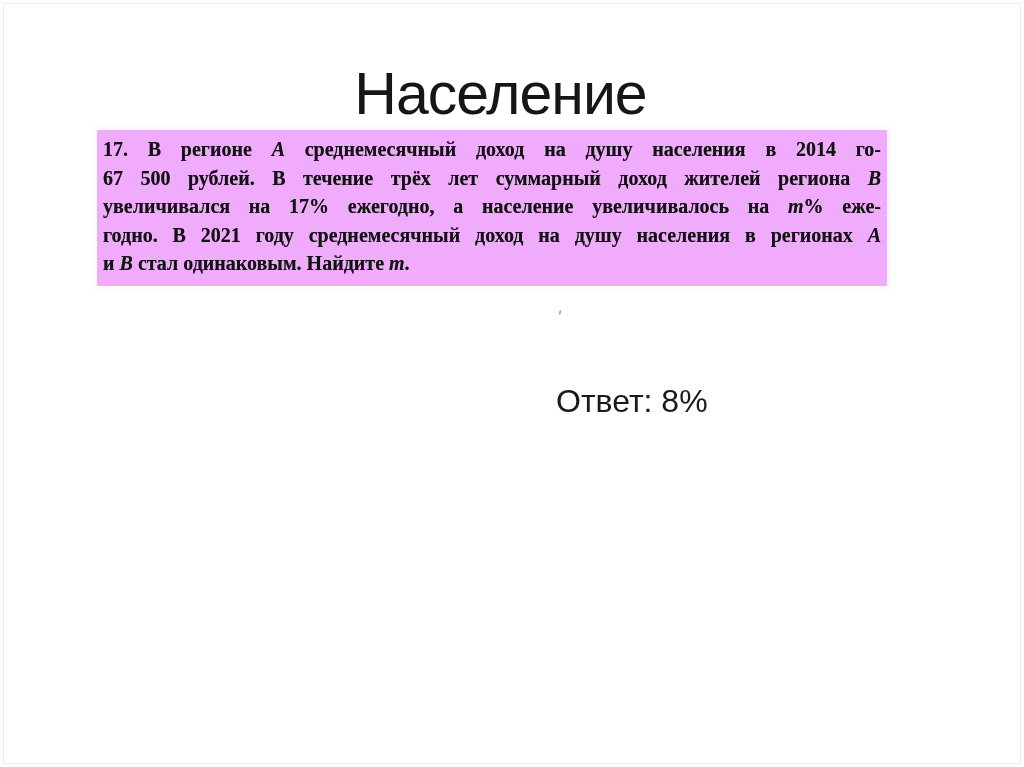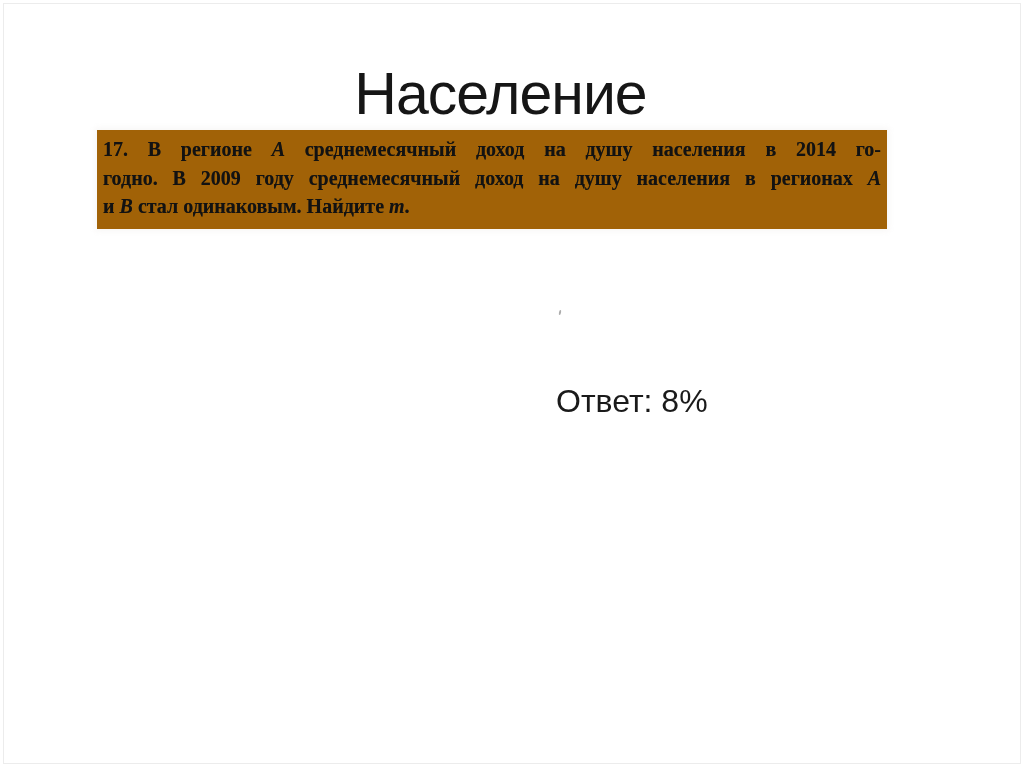--- a/index.html
+++ b/index.html
@@ -30,21 +30,21 @@
     font-weight: 400;
     letter-spacing: -1px;
     color: #161616;
   }
   .problem-scan {
     position: absolute;
     left: 97px;
     top: 130px;
     width: 790px;
     padding: 5px 0 8px 0;
-    background: #a16207;
+    background: #f0abfc;
     box-shadow: 0 0 6px 2px rgba(240,238,236,0.55);
   }
   .problem-scan .line {
     margin: 0 6px;
     width: 778px;
     font-family: "Liberation Serif", serif;
     font-weight: 700;
     font-size: 20px;
     line-height: 28.5px;
     height: 28.5px;
@@ -84,19 +84,21 @@
 </style>
 </head>
 <body>
 
 <div class="slide-frame"></div>
 
 <h1 class="slide-title">Население</h1>
 
 <div class="problem-scan">
   <div class="line"><span>17. В регионе </span><span class="it">А</span><span> среднемесячный доход на душу населения в 2014 го-</span></div>
-  <div class="line"><span>годно. В 2009 году среднемесячный доход на душу населения в регионах </span><span class="it">А</span></div>
+  <div class="line"><span>67 500 рублей. В течение трёх лет суммарный доход жителей региона </span><span class="it">В</span></div>
+  <div class="line"><span>увеличивался на 17% ежегодно, а население увеличивалось на </span><span class="it">m</span><span>% еже-</span></div>
+  <div class="line"><span>годно. В 2021 году среднемесячный доход на душу населения в регионах </span><span class="it">А</span></div>
   <div class="line last"><span>и </span><span class="it">В</span><span> стал одинаковым. Найдите </span><span class="it">m</span><span>.</span></div>
 </div>
 
 <div class="scan-artifact"></div>
 
 <div class="answer-text">Ответ: 8%</div>
 
 </body></html>

